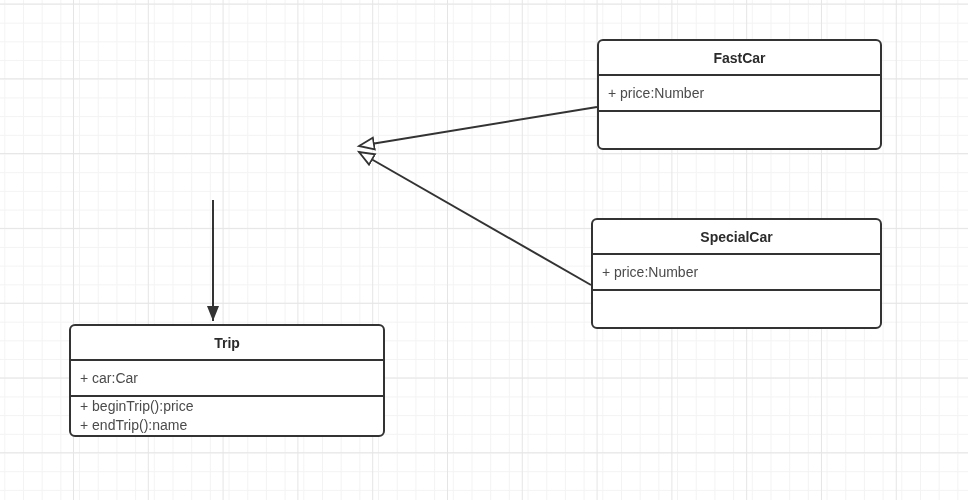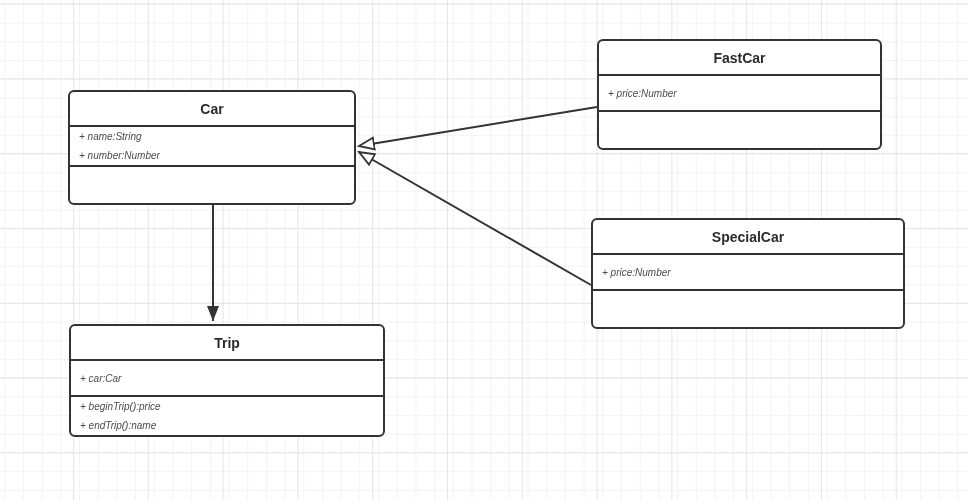--- a/index.html
+++ b/index.html
@@ -46,30 +46,29 @@
   .cls-section {
     min-height: 36px;
     display: flex;
     flex-direction: column;
     justify-content: center;
     padding-left: 9px;
     padding-right: 4px;
   }
   .cls-section.has-divider { border-bottom: 2px solid #333333; }
   .cls-member {
-    font-size: 10px;
+    font-size: 14px;
     line-height: 19px;
     color: #4b4b4b;
     white-space: nowrap;
-    font-style: italic;
   }
 
   #cls-car       { left: 68px;  top: 90px;  width: 288px; }
   #cls-fastcar   { left: 597px; top: 39px;  width: 285px; }
-  #cls-specialcar{ left: 591px; top: 218px; width: 314px; }
+  #cls-specialcar{ left: 591px; top: 218px; width: 291px; }
   #cls-trip      { left: 69px;  top: 324px; width: 316px; }
 </style>
 </head>
 <body>
 
 <div class="canvas">
 
   <svg class="connectors" viewBox="0 0 968 500" xmlns="http://www.w3.org/2000/svg">
     <defs>
       <marker id="mk-hollow" markerUnits="userSpaceOnUse" markerWidth="20" markerHeight="18" refX="16" refY="7.5" orient="auto">
@@ -77,28 +76,20 @@
       </marker>
       <marker id="mk-solid" markerUnits="userSpaceOnUse" markerWidth="18" markerHeight="14" refX="15" refY="6" orient="auto">
         <path d="M0,0 L15,6 L0,12 Z" fill="#333333" stroke="none"></path>
       </marker>
     </defs>
     <line x1="597" y1="107" x2="359" y2="146" stroke="#333333" stroke-width="2" marker-end="url(#mk-hollow)"></line>
     <line x1="591" y1="285" x2="359" y2="152" stroke="#333333" stroke-width="2" marker-end="url(#mk-hollow)"></line>
     <line x1="213" y1="200" x2="213" y2="321" stroke="#333333" stroke-width="2" marker-end="url(#mk-solid)"></line>
   </svg>
 
-  <div class="uml-class" id="cls-car">
-    <div class="cls-title">Car</div>
-    <div class="cls-section has-divider">
-      <div class="cls-member">+ name:String</div>
-      <div class="cls-member">+ number:Number</div>
-    </div>
-    <div class="cls-section"></div>
-  </div>
 
   <div class="uml-class" id="cls-fastcar">
     <div class="cls-title">FastCar</div>
     <div class="cls-section has-divider">
       <div class="cls-member">+ price:Number</div>
     </div>
     <div class="cls-section"></div>
   </div>
 
   <div class="uml-class" id="cls-specialcar">

